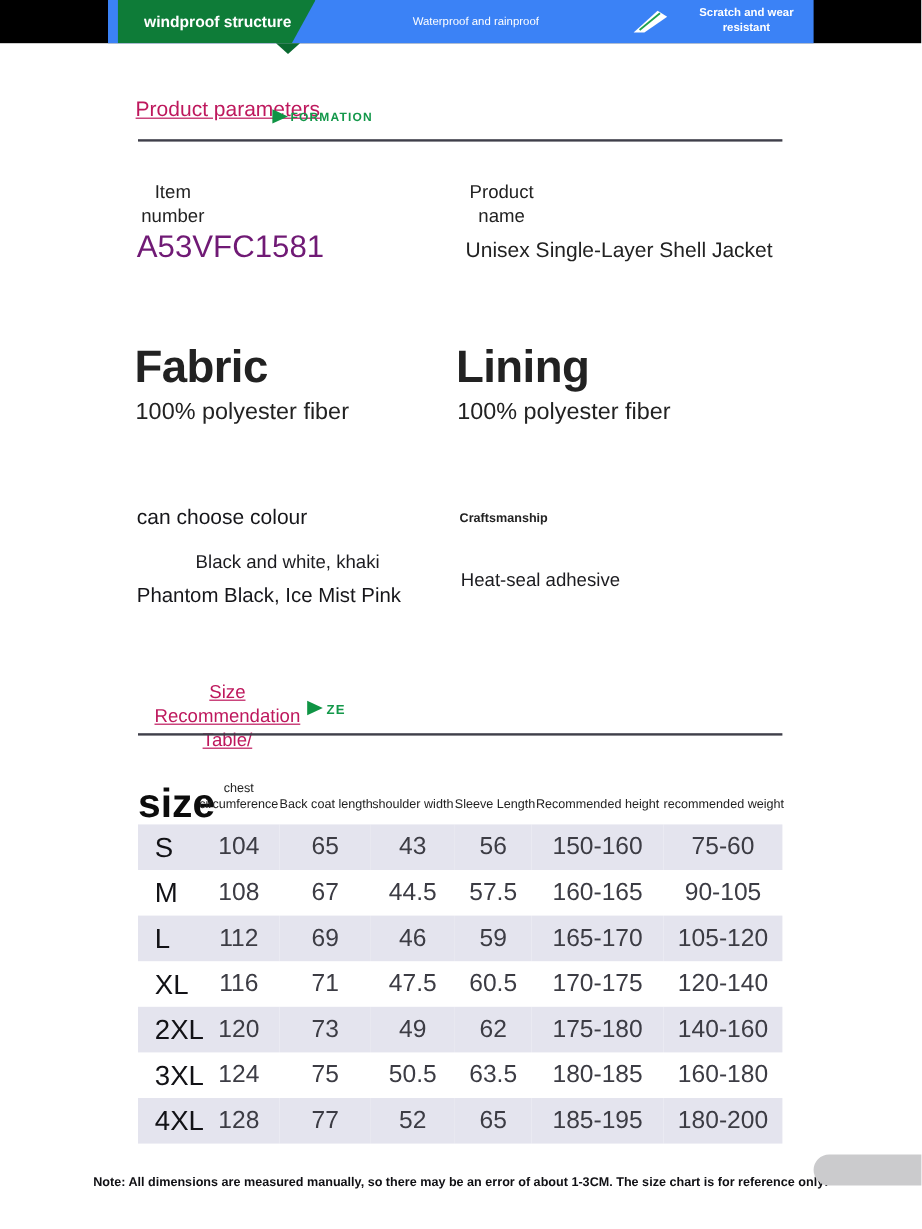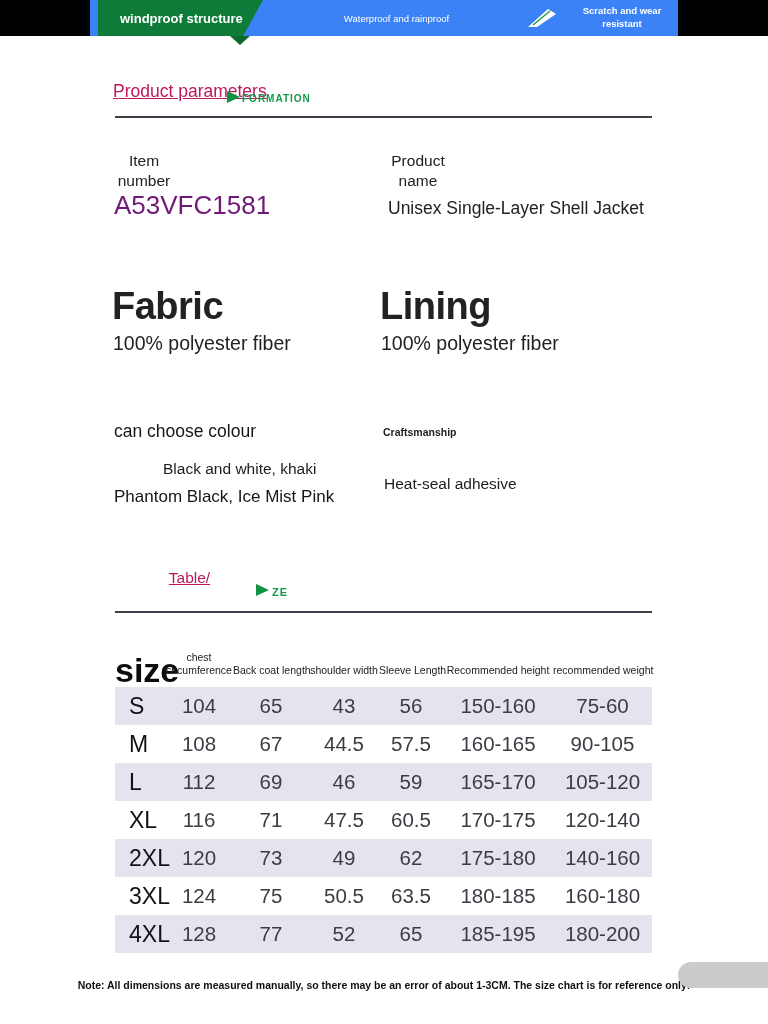--- a/index.html
+++ b/index.html
@@ -136,20 +136,21 @@
   <div id="lining-title" class="material-title">Lining</div>
   <div id="lining-value" class="material-value">100% polyester fiber</div>
 
   <div id="colour-title">can choose colour</div>
   <div id="craft-title">Craftsmanship</div>
   <div id="colour-line1">Black and white, khaki</div>
   <div id="craft-value">Heat-seal adhesive</div>
   <div id="colour-line2">Phantom Black, Ice Mist Pink</div>
 
   <div id="size-title" class="green-title">
+    <div>Size Recommendation</div>
     <div>Table/</div>
   </div>
   <div id="ze-arrow" class="green-arrow"></div>
   <div id="ze-text" class="green-overlay">ZE</div>
   <div id="rule2" class="rule"></div>
 
   <div class="table-wrap">
     <table>
       <colgroup>
         <col style="width:50px">

